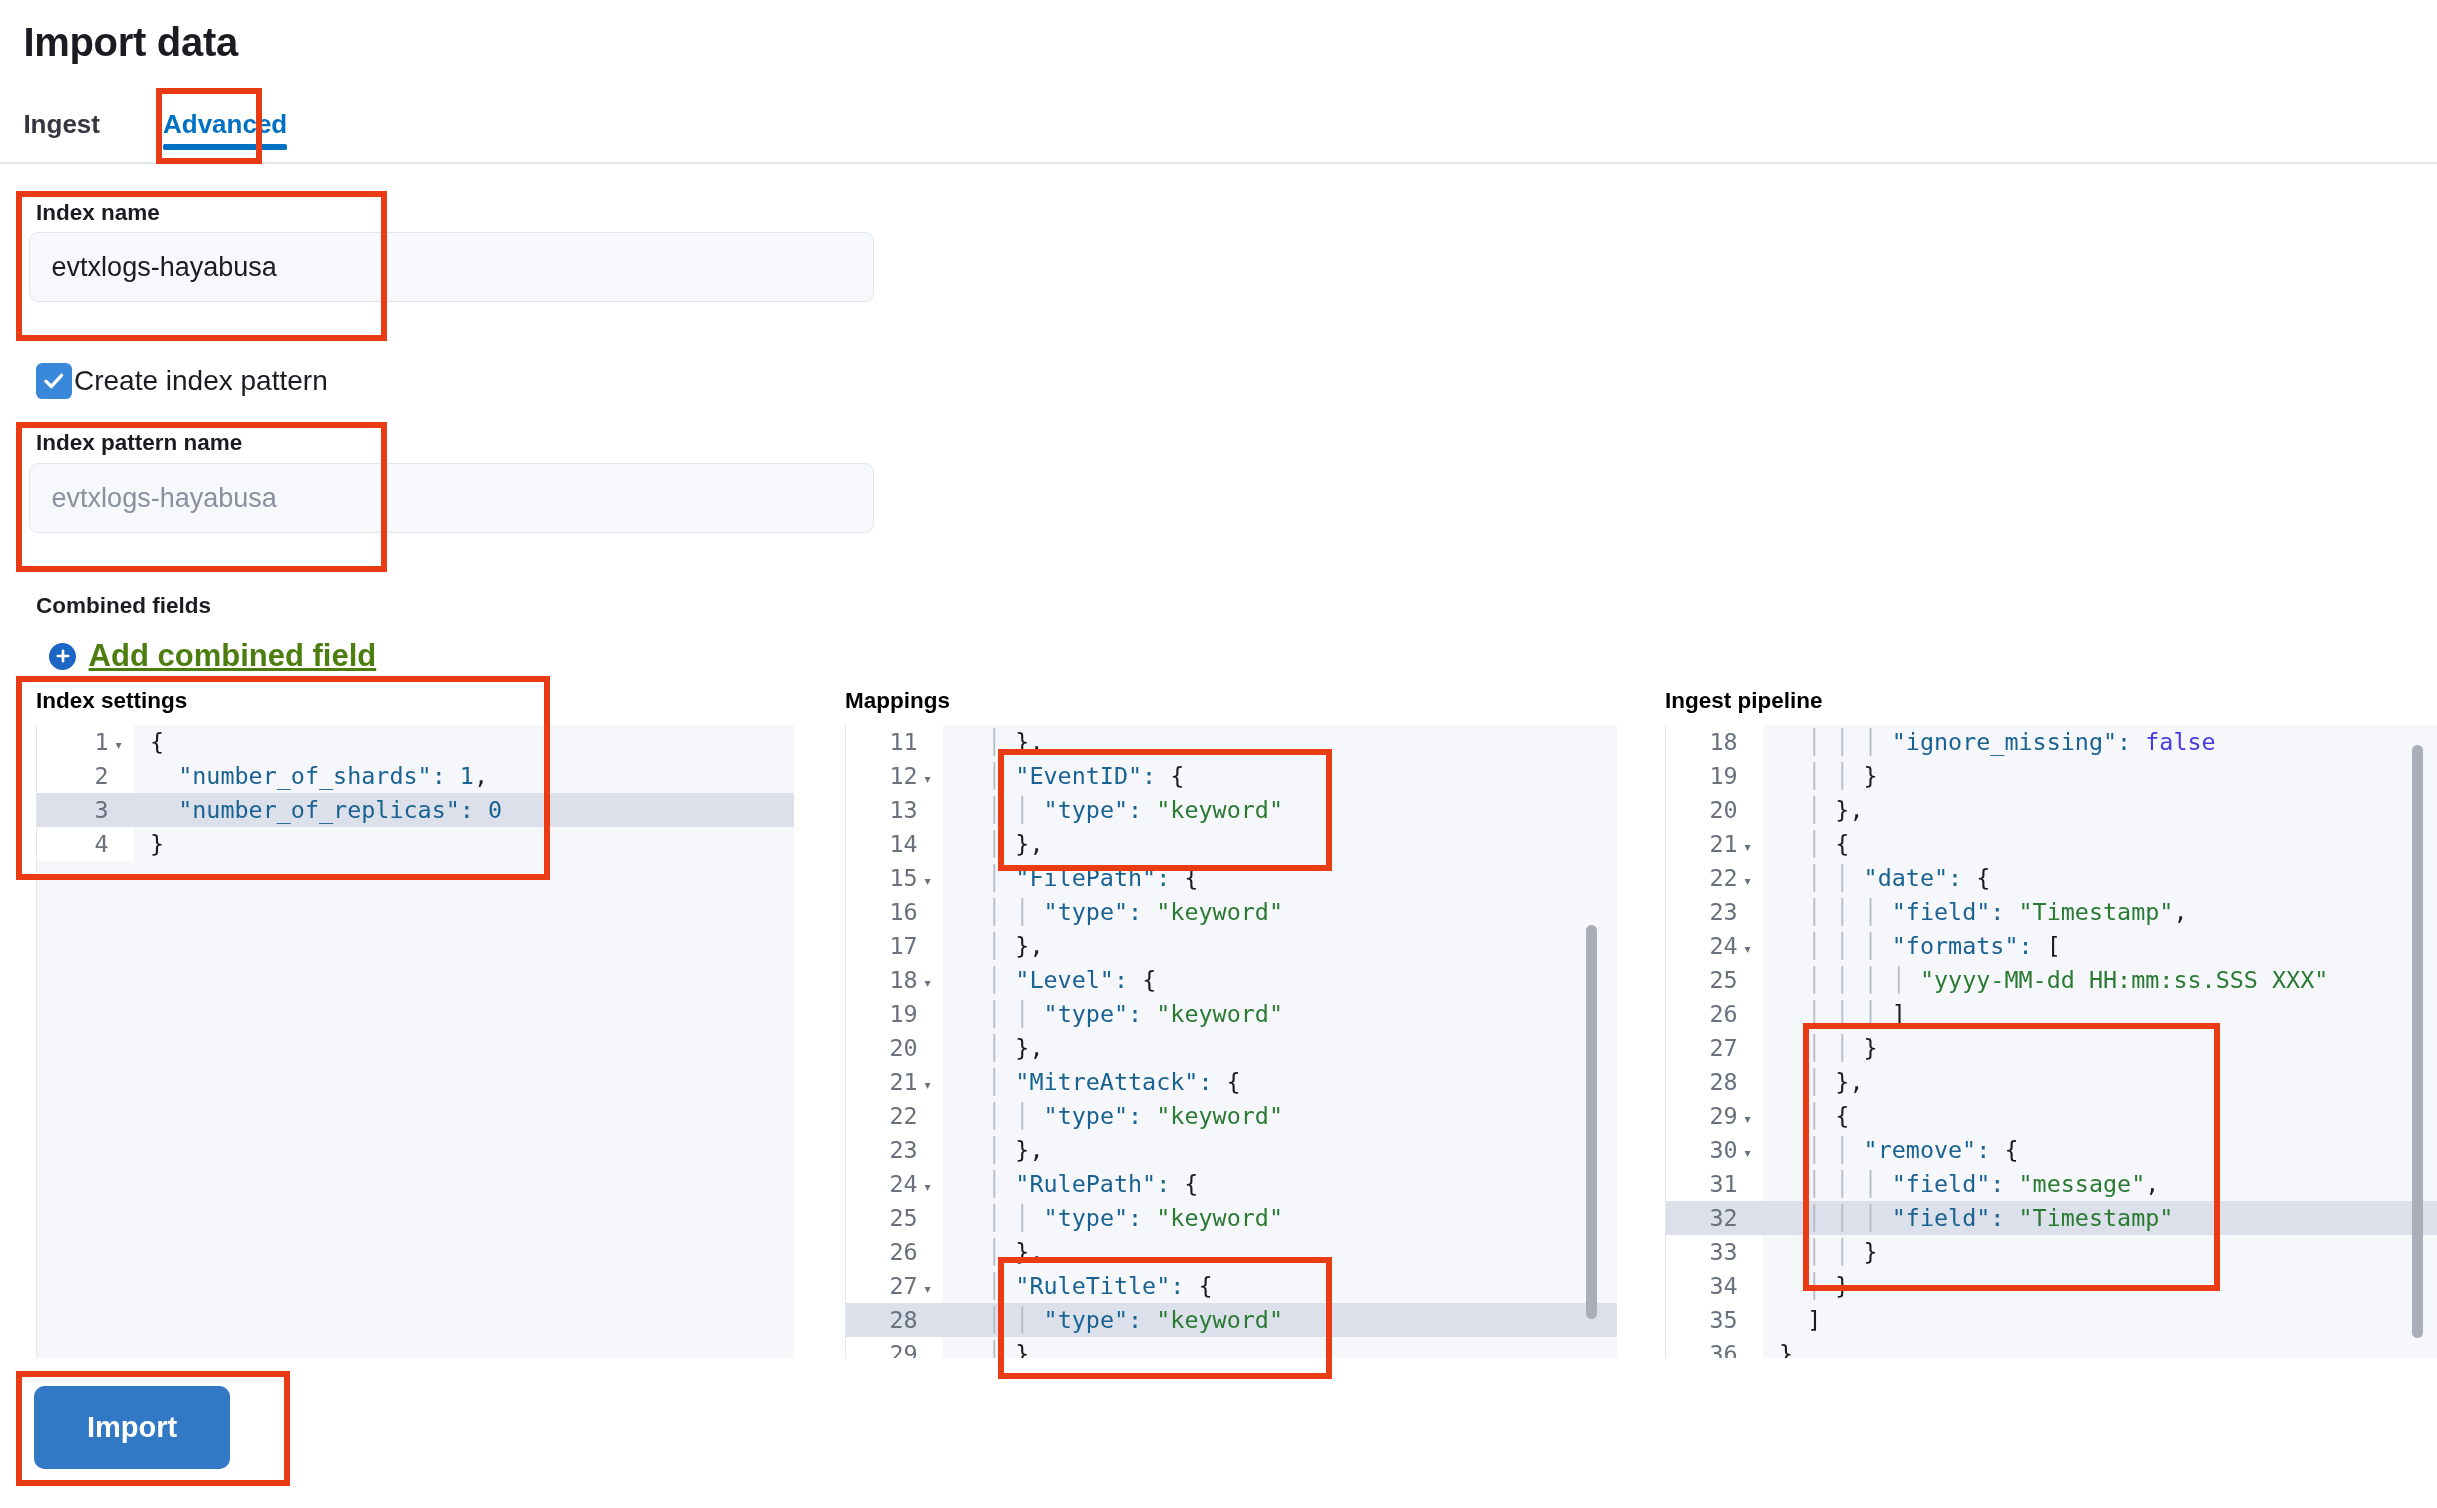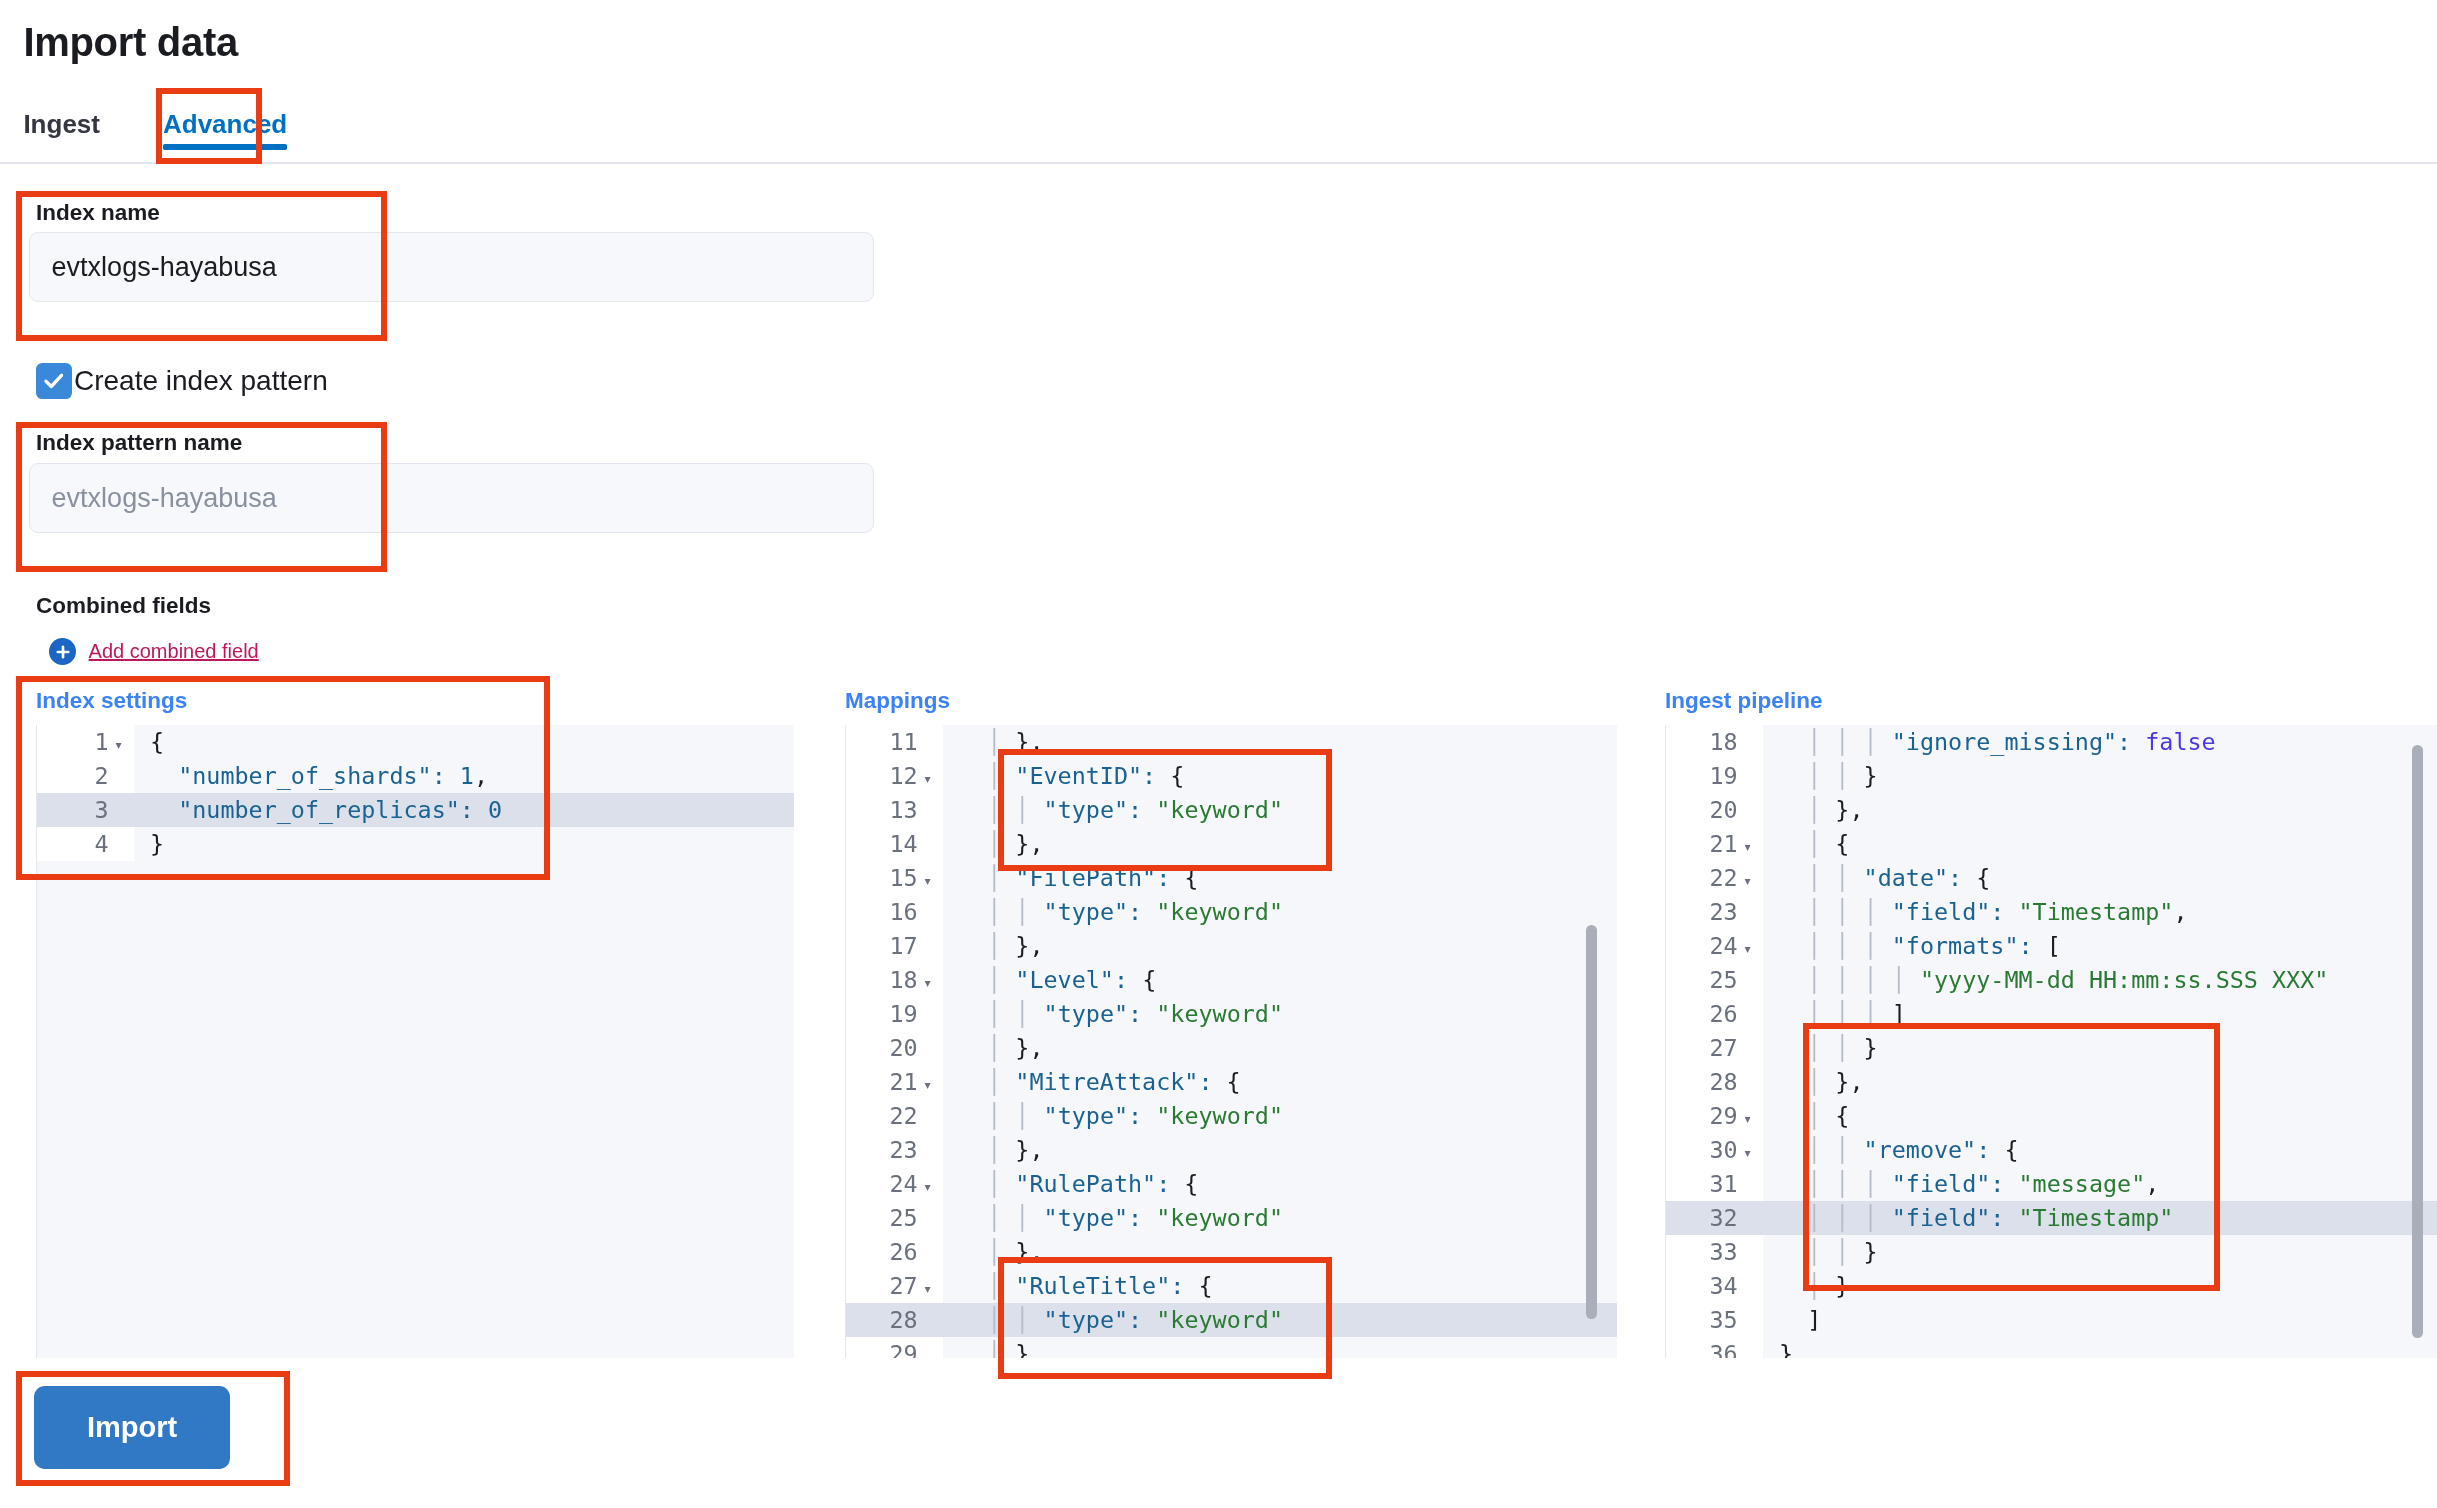--- a/index.html
+++ b/index.html
@@ -137,31 +137,31 @@
     height: 27px;
     border-radius: 50%;
     background: #1b65c4;
     display: flex;
     align-items: center;
     justify-content: center;
     flex: none;
   }
   .plus-icon svg { display: block; }
   .add-combined-label {
-    font-size: 20px;
-    font-weight: normal;
-    color: #be185d;
+    font-size: 31px;
+    font-weight: bold;
+    color: #4d7c0f;
     text-decoration: underline;
   }
 
   
   .editor-title {
     font-size: 22.5px;
     font-weight: bold;
-    color: #3b82f6;
+    color: #000000;
     margin-bottom: 21px;
   }
   .editor {
     position: relative;
     background: #f5f7fb;
     overflow: hidden;
     border-left: 0.9px solid #e3e6ef;
   }
   .code-row {
     display: flex;

